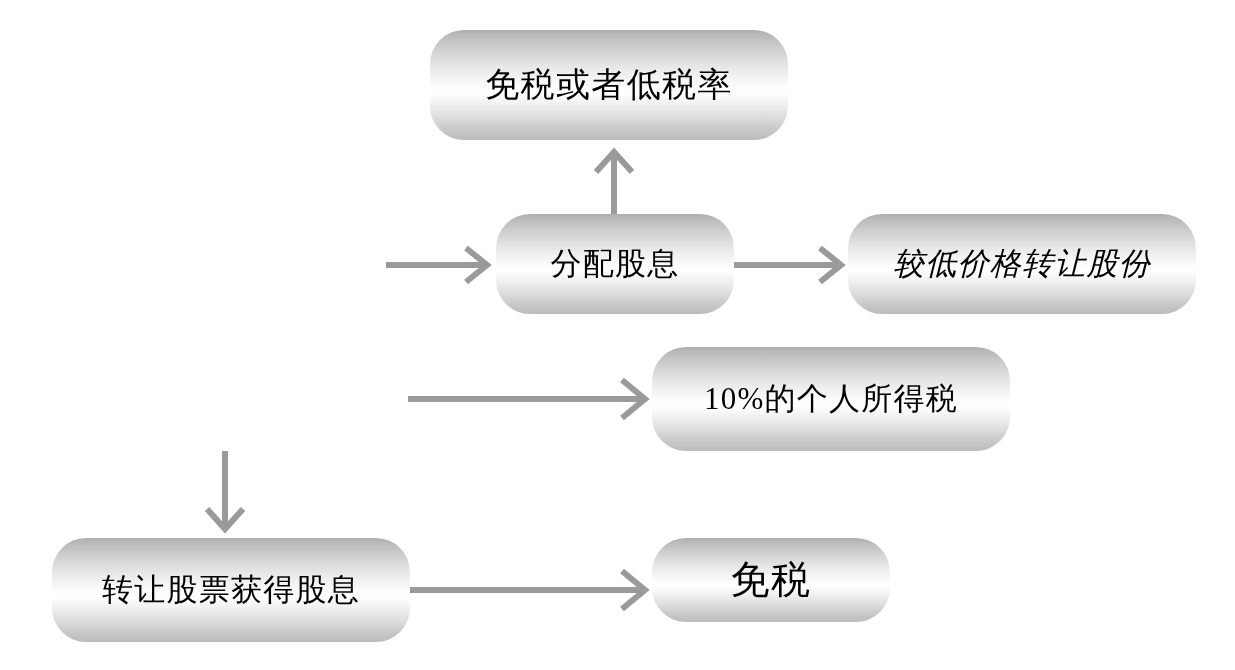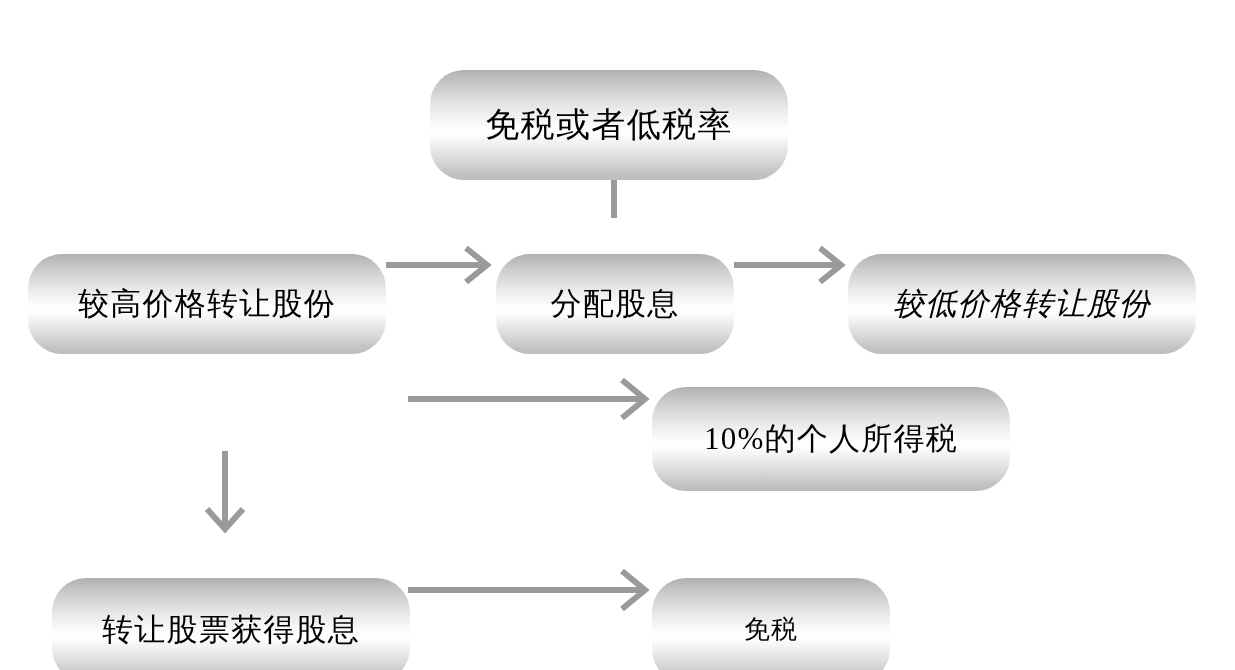--- a/index.html
+++ b/index.html
@@ -33,21 +33,20 @@
         #d0d0d0 18%,
         #e8e8e8 34%,
         #fdfdfd 52%,
         #ffffff 57%,
         #f2f2f2 66%,
         #dcdcdc 80%,
         #c6c6c6 92%,
         #bcbcbc 100%);
     line-height: 1.1;
     white-space: nowrap;
-    margin-top: 40px;
   }
   .node-label {
     display: block;
     letter-spacing: 0.04em;
   }
   .conn {
     position: absolute;
     overflow: visible;
   }
   .conn path,
@@ -89,38 +88,35 @@
 
   <svg class="conn" style="left:408px; top:569px; width:248px; height:42px;" viewBox="0 0 248 42">
     <line x1="0" y1="21" x2="236" y2="21" stroke-width="6"></line>
     <polyline points="214,2 237,21 214,40" stroke-width="6" stroke-linecap="butt" stroke-linejoin="miter"></polyline>
   </svg>
 
   <div class="node" style="left:430px; top:30px; width:358px; height:110px; font-size:34px;">
     <span class="node-label">免税或者低税率</span>
   </div>
 
-  <div class="node" style="left:28px; top:214px; width:358px; height:100px; font-size:31px;">
-    <span class="node-label">较高价格转让股份</span>
-  </div>
 
   <div class="node" style="left:496px; top:214px; width:238px; height:100px; font-size:31px;">
     <span class="node-label">分配股息</span>
   </div>
 
   <div class="node" style="left:848px; top:214px; width:348px; height:100px; font-size:31px;font-style:italic;">
     <span class="node-label">较低价格转让股份</span>
   </div>
 
 
   <div class="node" style="left:652px; top:347px; width:358px; height:104px; font-size:31px;">
     <span class="node-label">10%的个人所得税</span>
   </div>
 
   <div class="node" style="left:52px; top:538px; width:358px; height:104px; font-size:31px;">
     <span class="node-label">转让股票获得股息</span>
   </div>
 
-  <div class="node" style="left:652px; top:538px; width:238px; height:105px; font-size:26px;">
+  <div class="node" style="left:652px; top:538px; width:238px; height:84px; font-size:39px;">
     <span class="node-label">免税</span>
   </div>
 
 </div>
 
 </body></html>

